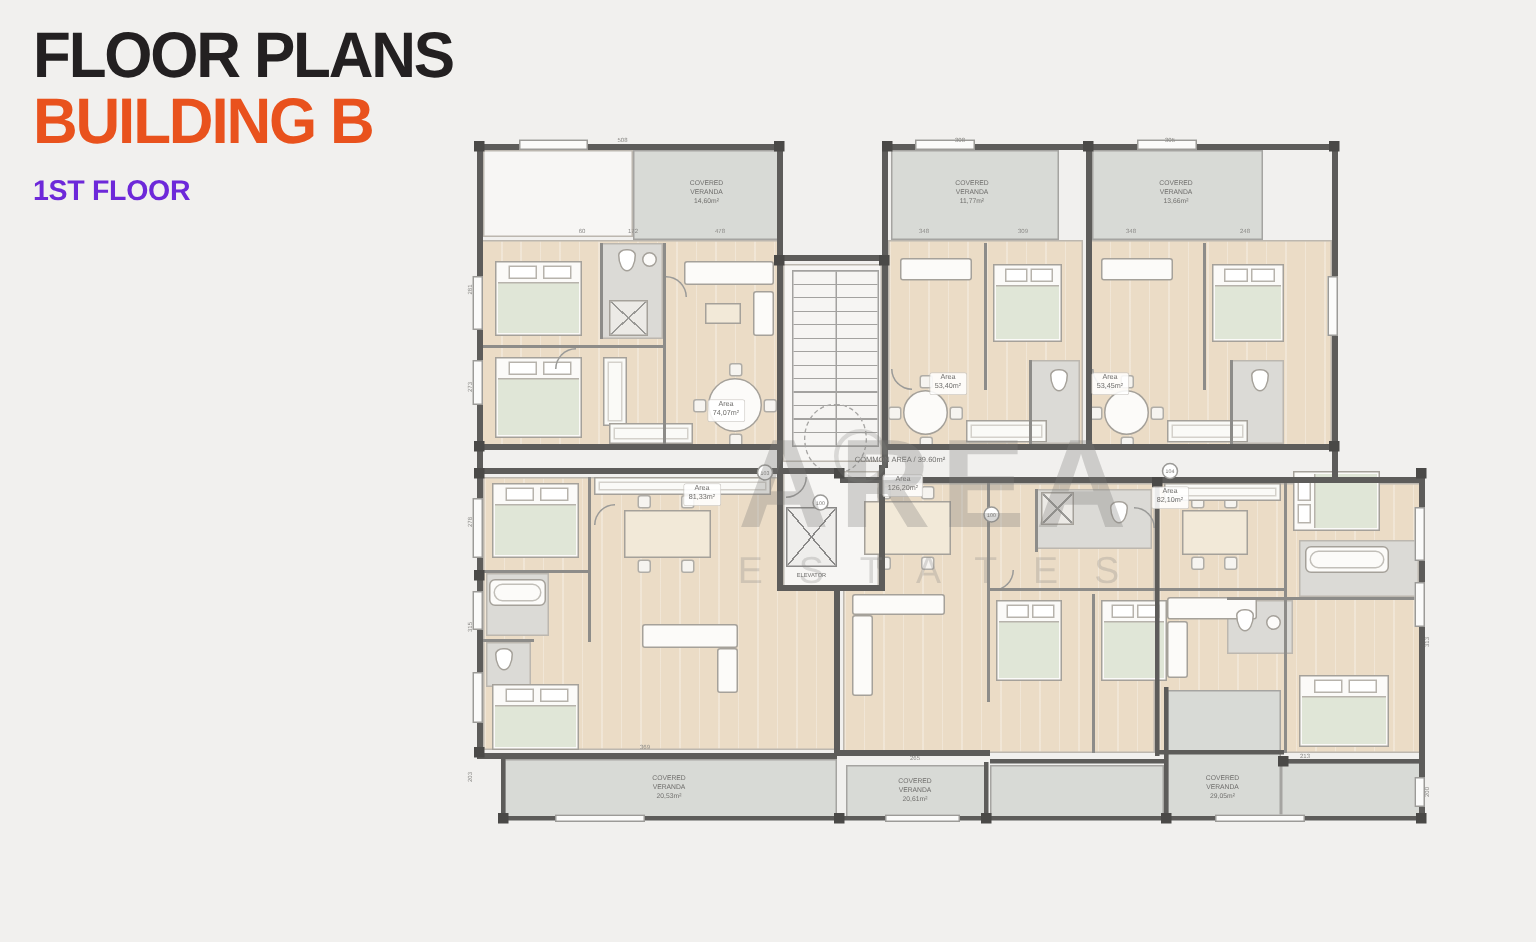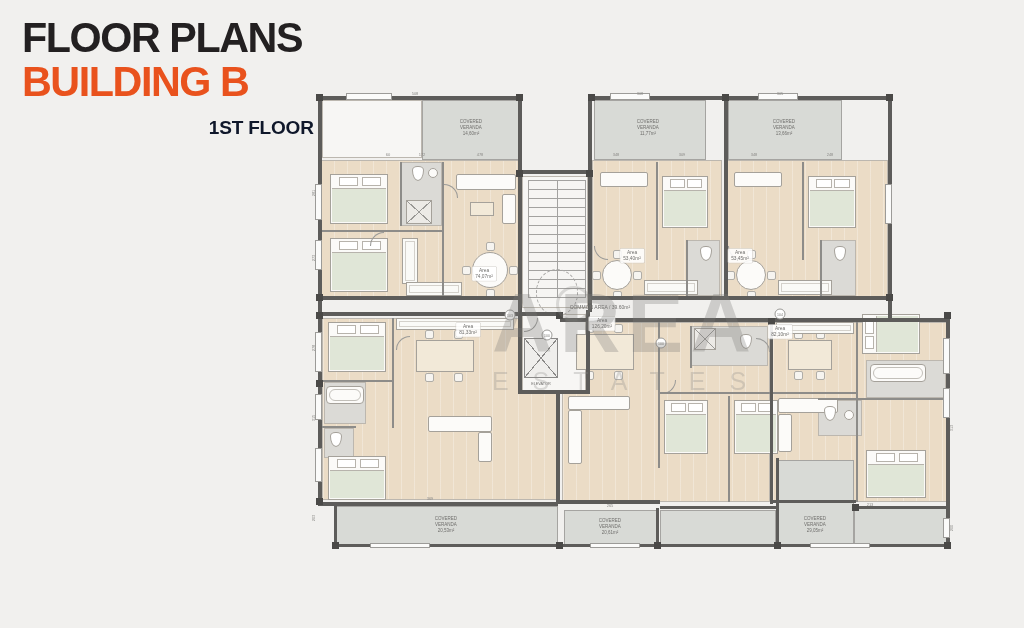--- a/index.html
+++ b/index.html
@@ -68,21 +68,21 @@
   .wm1{font-size:84px;font-weight:bold;color:#7d7c7a;opacity:.30;letter-spacing:7px;line-height:1}
   .wm2{font-size:25px;color:#8a8987;opacity:.28;letter-spacing:24px;margin-top:2px;padding-left:12px}
   .wm-logo{position:absolute;z-index:59;border-radius:50%;border:3px solid rgba(128,127,125,.25);pointer-events:none}
 </style>
 </head>
 <body>
 
 <div id="titleblock">
   <div class="t1" style="color: rgb(35, 32, 33);">FLOOR PLANS</div>
   <div class="t1 t2" style="color: rgb(233, 82, 29);">BUILDING B</div>
-  <div class="t3" style="color: #0f172a; text-align: right;">1ST FLOOR</div>
+  <div class="t3" style="color: #6d28d9;">1ST FLOOR</div>
 </div>
 
 <div id="plan" style="left: 310px; top: 88px; width: 648px; height: 472px;">
     <div class="pe room f-floor" style="left: 10px; top: 72px; width: 200px; height: 140px;"></div>
     <div class="pe room f-white" style="left: 12px; top: 12px; width: 100px; height: 58px;"></div>
     <div class="pe room f-veranda" style="left: 112px; top: 12px; width: 98px; height: 60px;"></div>
     <div class="pe room f-tile" style="left: 90px; top: 74px; width: 42px; height: 64px;"></div>
     <div class="pe room f-white" style="left: 212px; top: 88px; width: 66px; height: 132px;"></div>
     <div class="pe room f-white" style="left: 212px; top: 226px; width: 64px; height: 78px;"></div>
     <div class="pe room f-floor" style="left: 282px; top: 72px; width: 130px; height: 138px;"></div>

